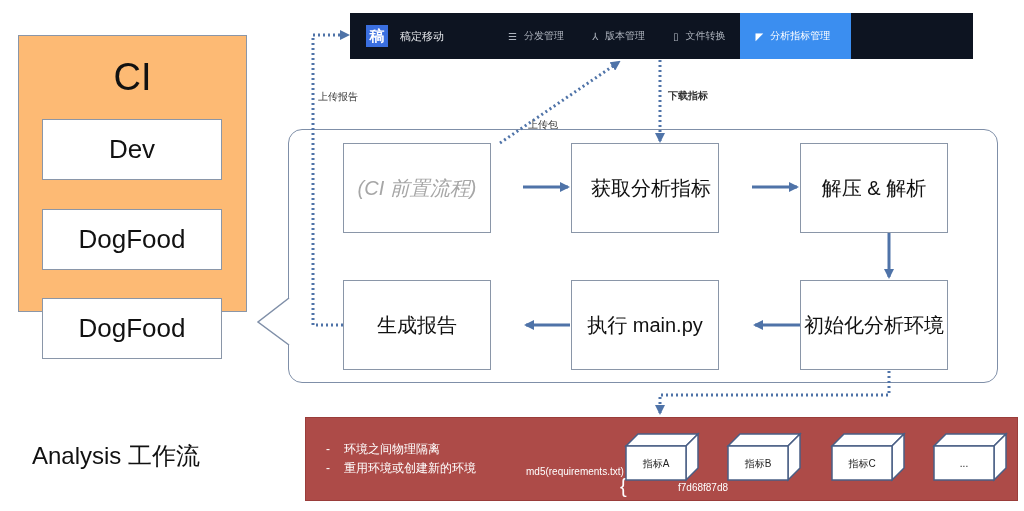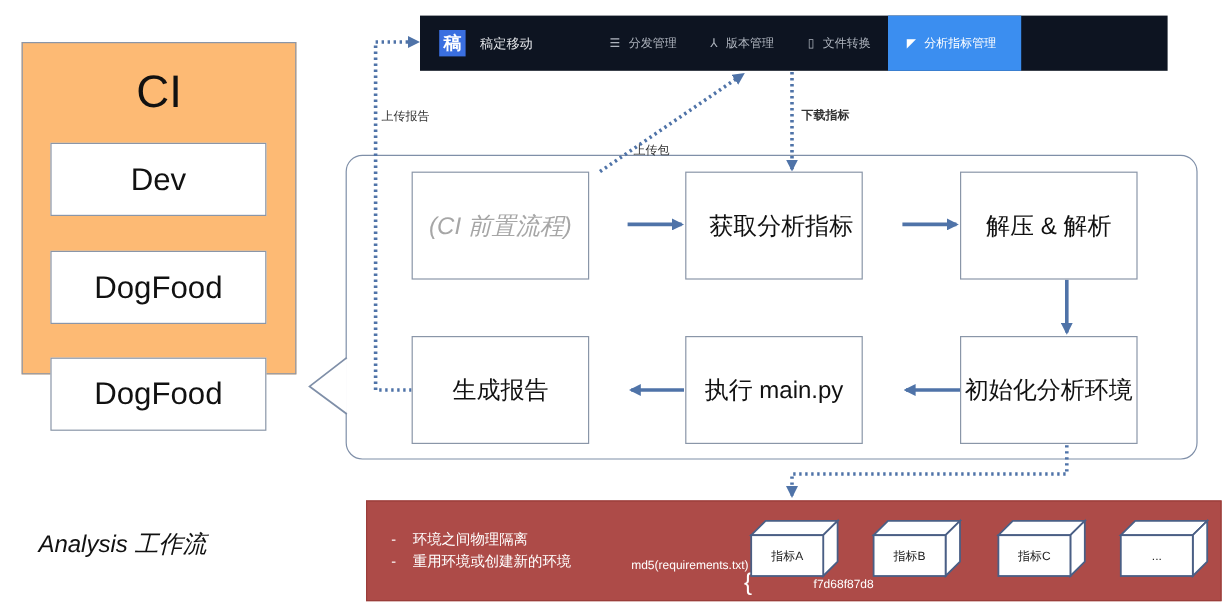--- a/index.html
+++ b/index.html
@@ -36,21 +36,21 @@
   
   .env-box { left: 305px; top: 417px; width: 713px; height: 84px; background: #ad4b48; border: 1px solid #9a3d3a; }
   .env-bullets { position: absolute; left: 20px; top: 22px; color: #fff; font-size: 12px; line-height: 19px; }
   .env-bullets div span.dash { display: inline-block; width: 18px; }
   .md5-label { position: absolute; left: 200px; top: 48px; color: #fff; font-size: 10px; padding-left: 20px; }
   .brace { position: absolute; left: 314px; top: 58px; color: #fff; font-size: 20px; line-height: 20px; font-weight: 300; }
   .md5-value { position: absolute; left: 328px; top: 64px; color: #fff; font-size: 10px; padding-left: 44px; }
 
   .cube-label { font-size: 10px; fill: #222; font-family: "Liberation Sans", sans-serif; }
 
-  .workflow-title { left: 32px; top: 440px; font-size: 20px; color: #111; font-style: italic; }
+  .workflow-title { left: 32px; top: 440px; font-size: 24px; color: #111; }
 </style>
 </head>
 <body>
 
 <div class="abs ci-panel">
   <div class="ci-title">CI</div>
   <div class="ci-item" style="top:83px;">Dev</div>
   <div class="ci-item" style="top:173px;">DogFood</div>
   <div class="ci-item" style="top:262px;">DogFood</div>
 </div>

